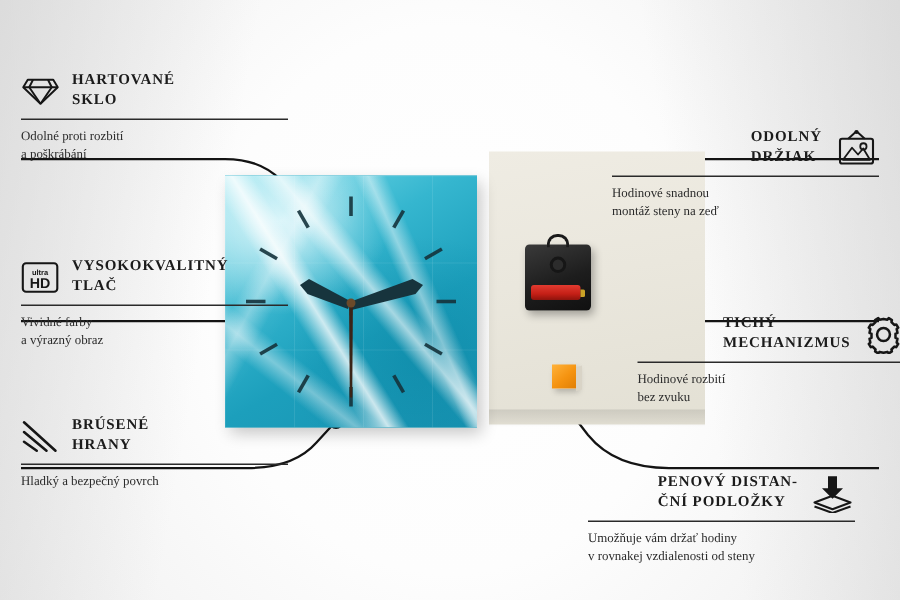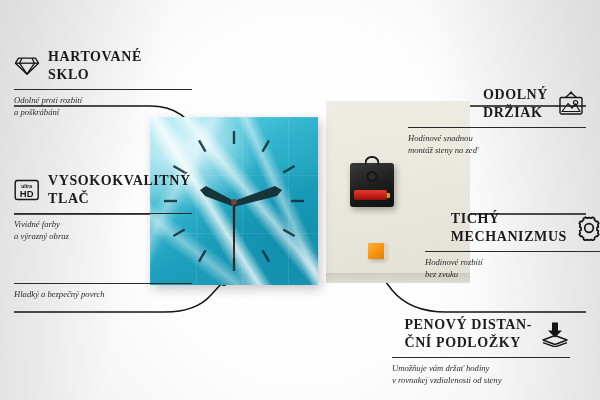--- a/index.html
+++ b/index.html
@@ -23,35 +23,34 @@
       linear-gradient(260deg, rgba(205,205,205,.55) 0%, rgba(255,255,255,0) 26%);
     pointer-events:none;
   }
 
   
   .feature{ position:absolute; width:178px; }
   .feature .head{ display:flex; align-items:center; gap:8px; }
   .feature .title{
     font-family:"Liberation Serif", serif;
     font-weight:700;
-    font-size:14px;
+    font-size:10px;
     letter-spacing:.6px;
     line-height:1.28;
     color:#1b1b1b;
     text-transform:uppercase;
   }
   .feature .rule{
     height:1px; background:#2a2a2a; margin:5px 0 4px 0; width:100%;
   }
   .feature .desc{
     font-family:"Liberation Serif", serif;
     font-size:8.6px;
     line-height:1.42;
     color:#2b2b2b;
-    font-style:italic;
   }
   .left  { text-align:left; }
   .left .head{ justify-content:flex-start; }
   .right { text-align:left;margin-top:38px; }
   .right .head{ justify-content:flex-end; }
 
   .ico{ flex:0 0 auto; display:block; }
 
   
   #f-glass  { left:14px;  top:48px;  }
@@ -264,20 +263,33 @@
       </div>
     </div>
     <div class="rule"></div>
     <div class="desc">
       <div>Vividné farby</div>
       <div>a výrazný obraz</div>
     </div>
   </div>
 
   <div class="feature left" id="f-edges">
+    <div class="head">
+      <svg class="ico" width="26" height="24" viewBox="0 0 26 24">
+        <g stroke="#161616" stroke-width="1.7" stroke-linecap="round">
+          <line x1="2" y1="2.5" x2="23" y2="21.5"></line>
+          <line x1="2" y1="9" x2="17" y2="21.5"></line>
+          <line x1="2" y1="15.5" x2="10.5" y2="21.5"></line>
+        </g>
+      </svg>
+      <div class="title">
+        <div>BRÚSENÉ</div>
+        <div>HRANY</div>
+      </div>
+    </div>
     <div class="rule"></div>
     <div class="desc">
       <div>Hladký a bezpečný povrch</div>
     </div>
   </div>
 
   <div class="feature right" id="f-holder">
     <div class="head">
       <div class="title">
         <div>ODOLNÝ</div>

